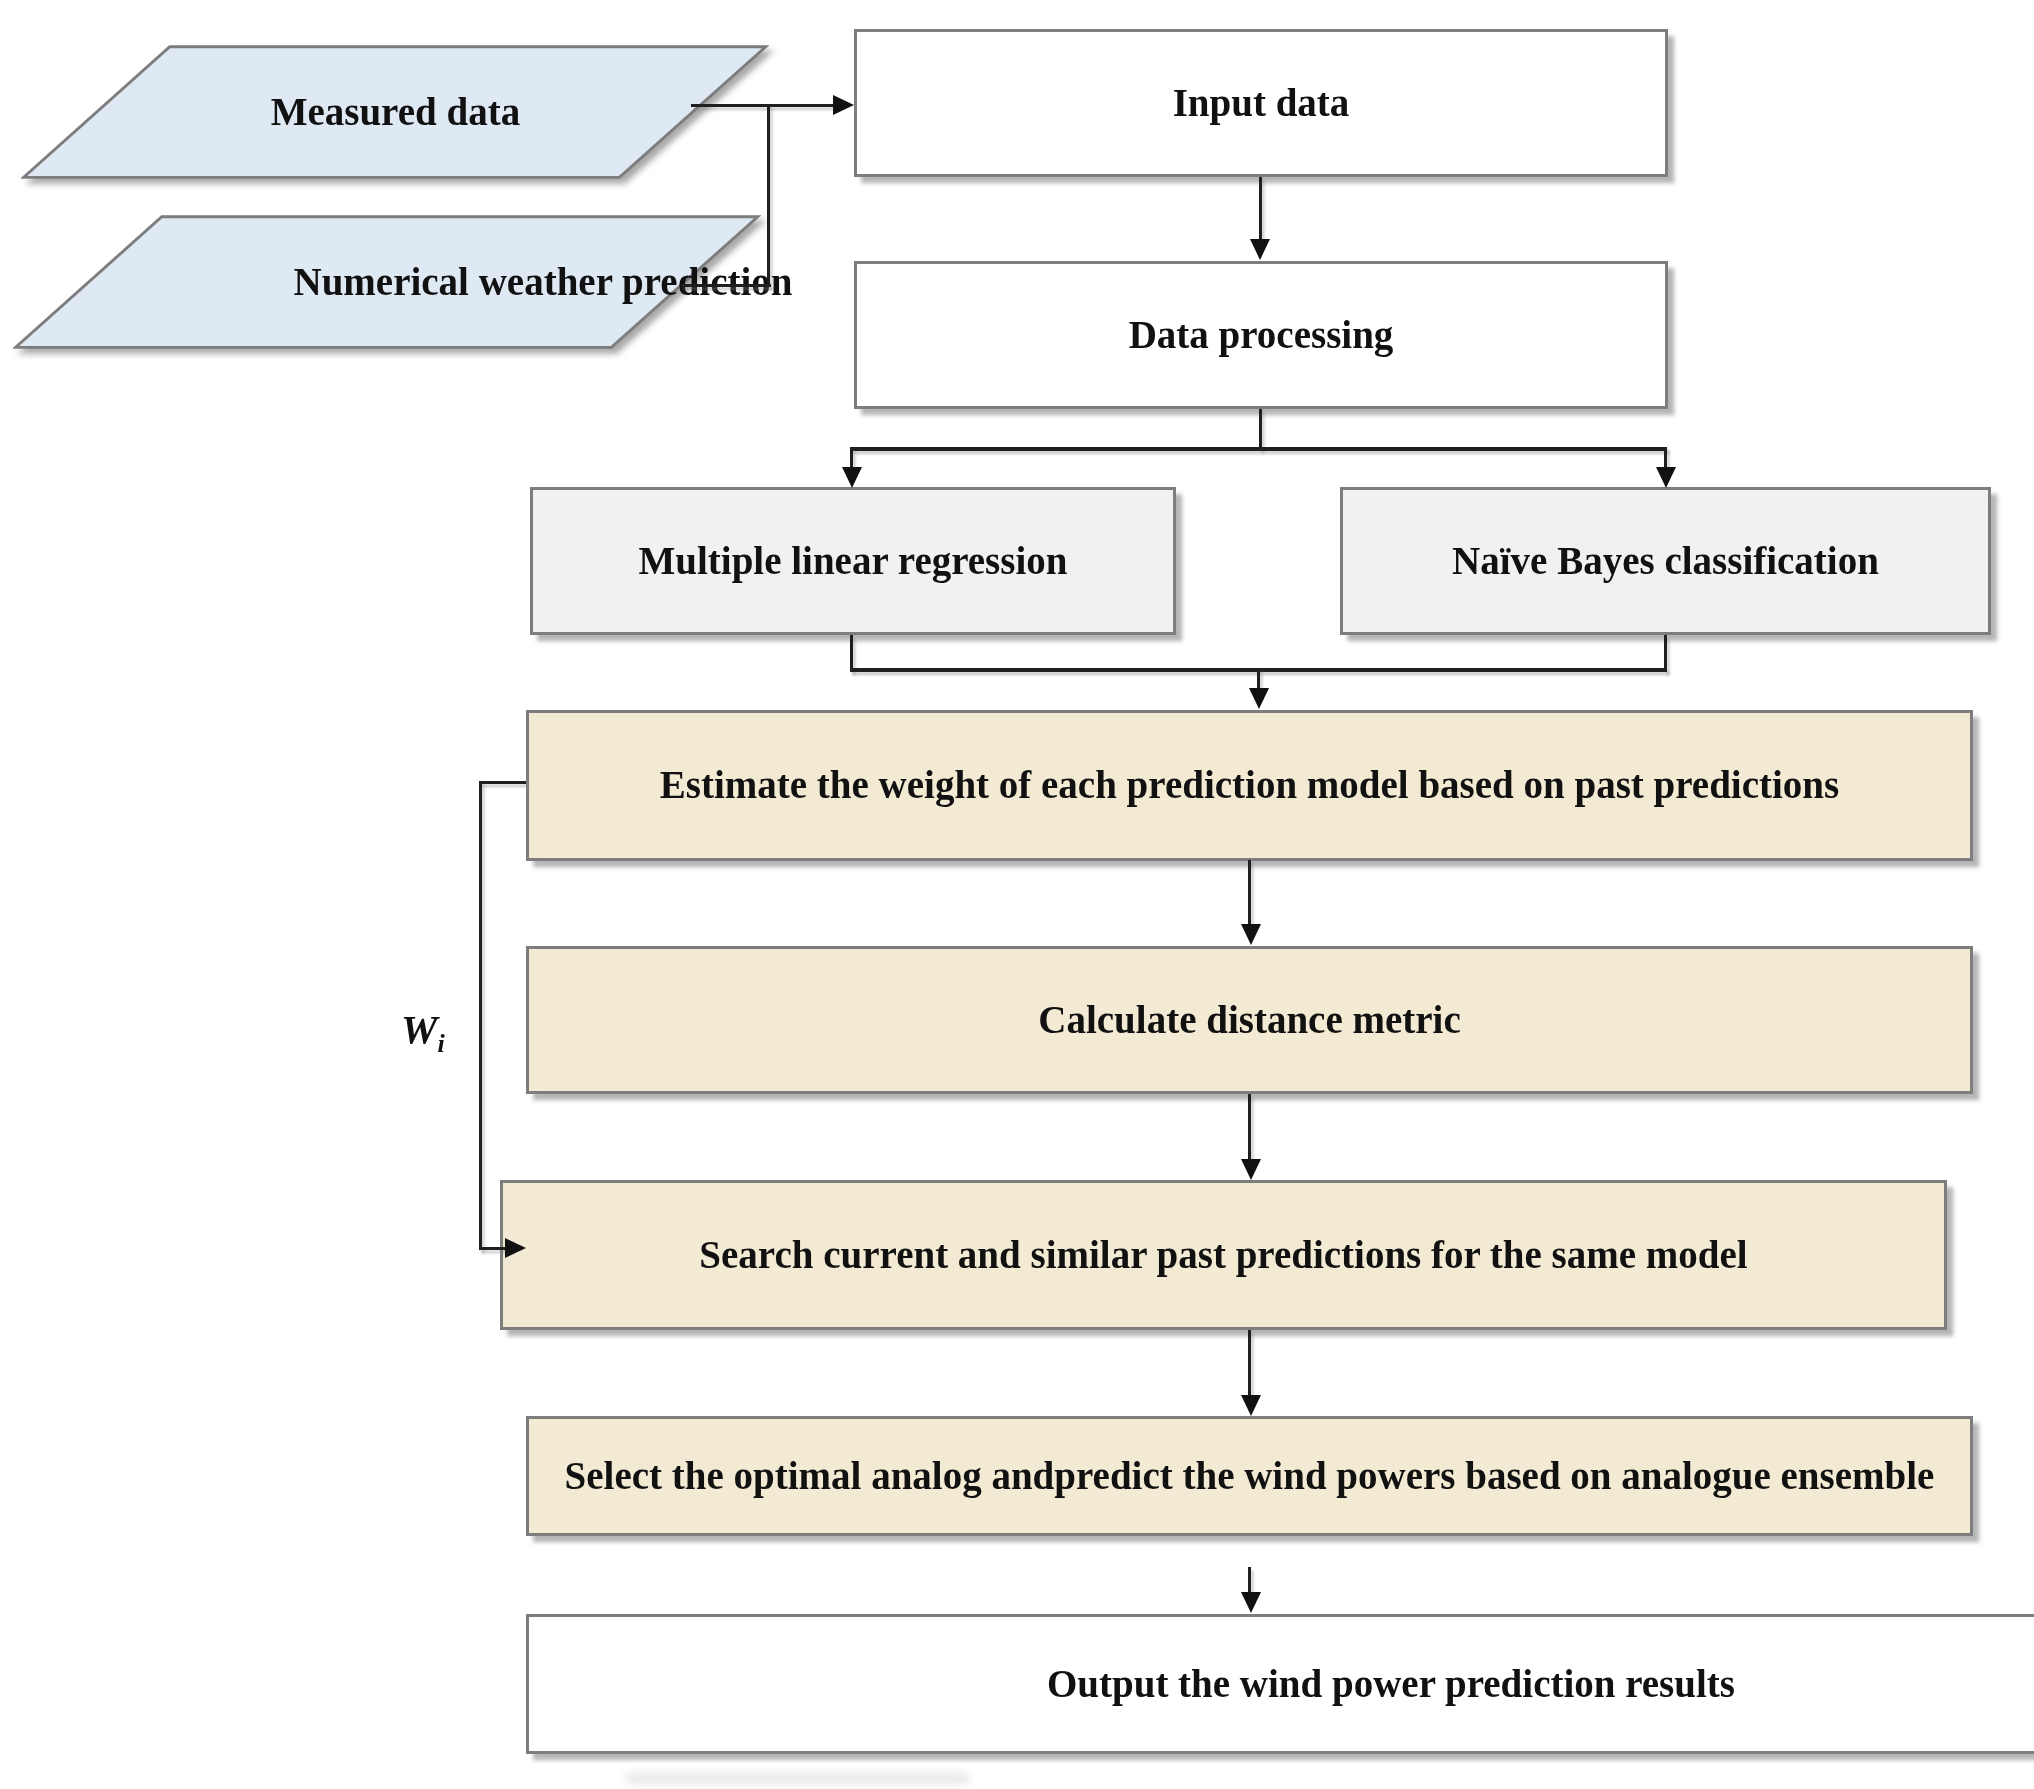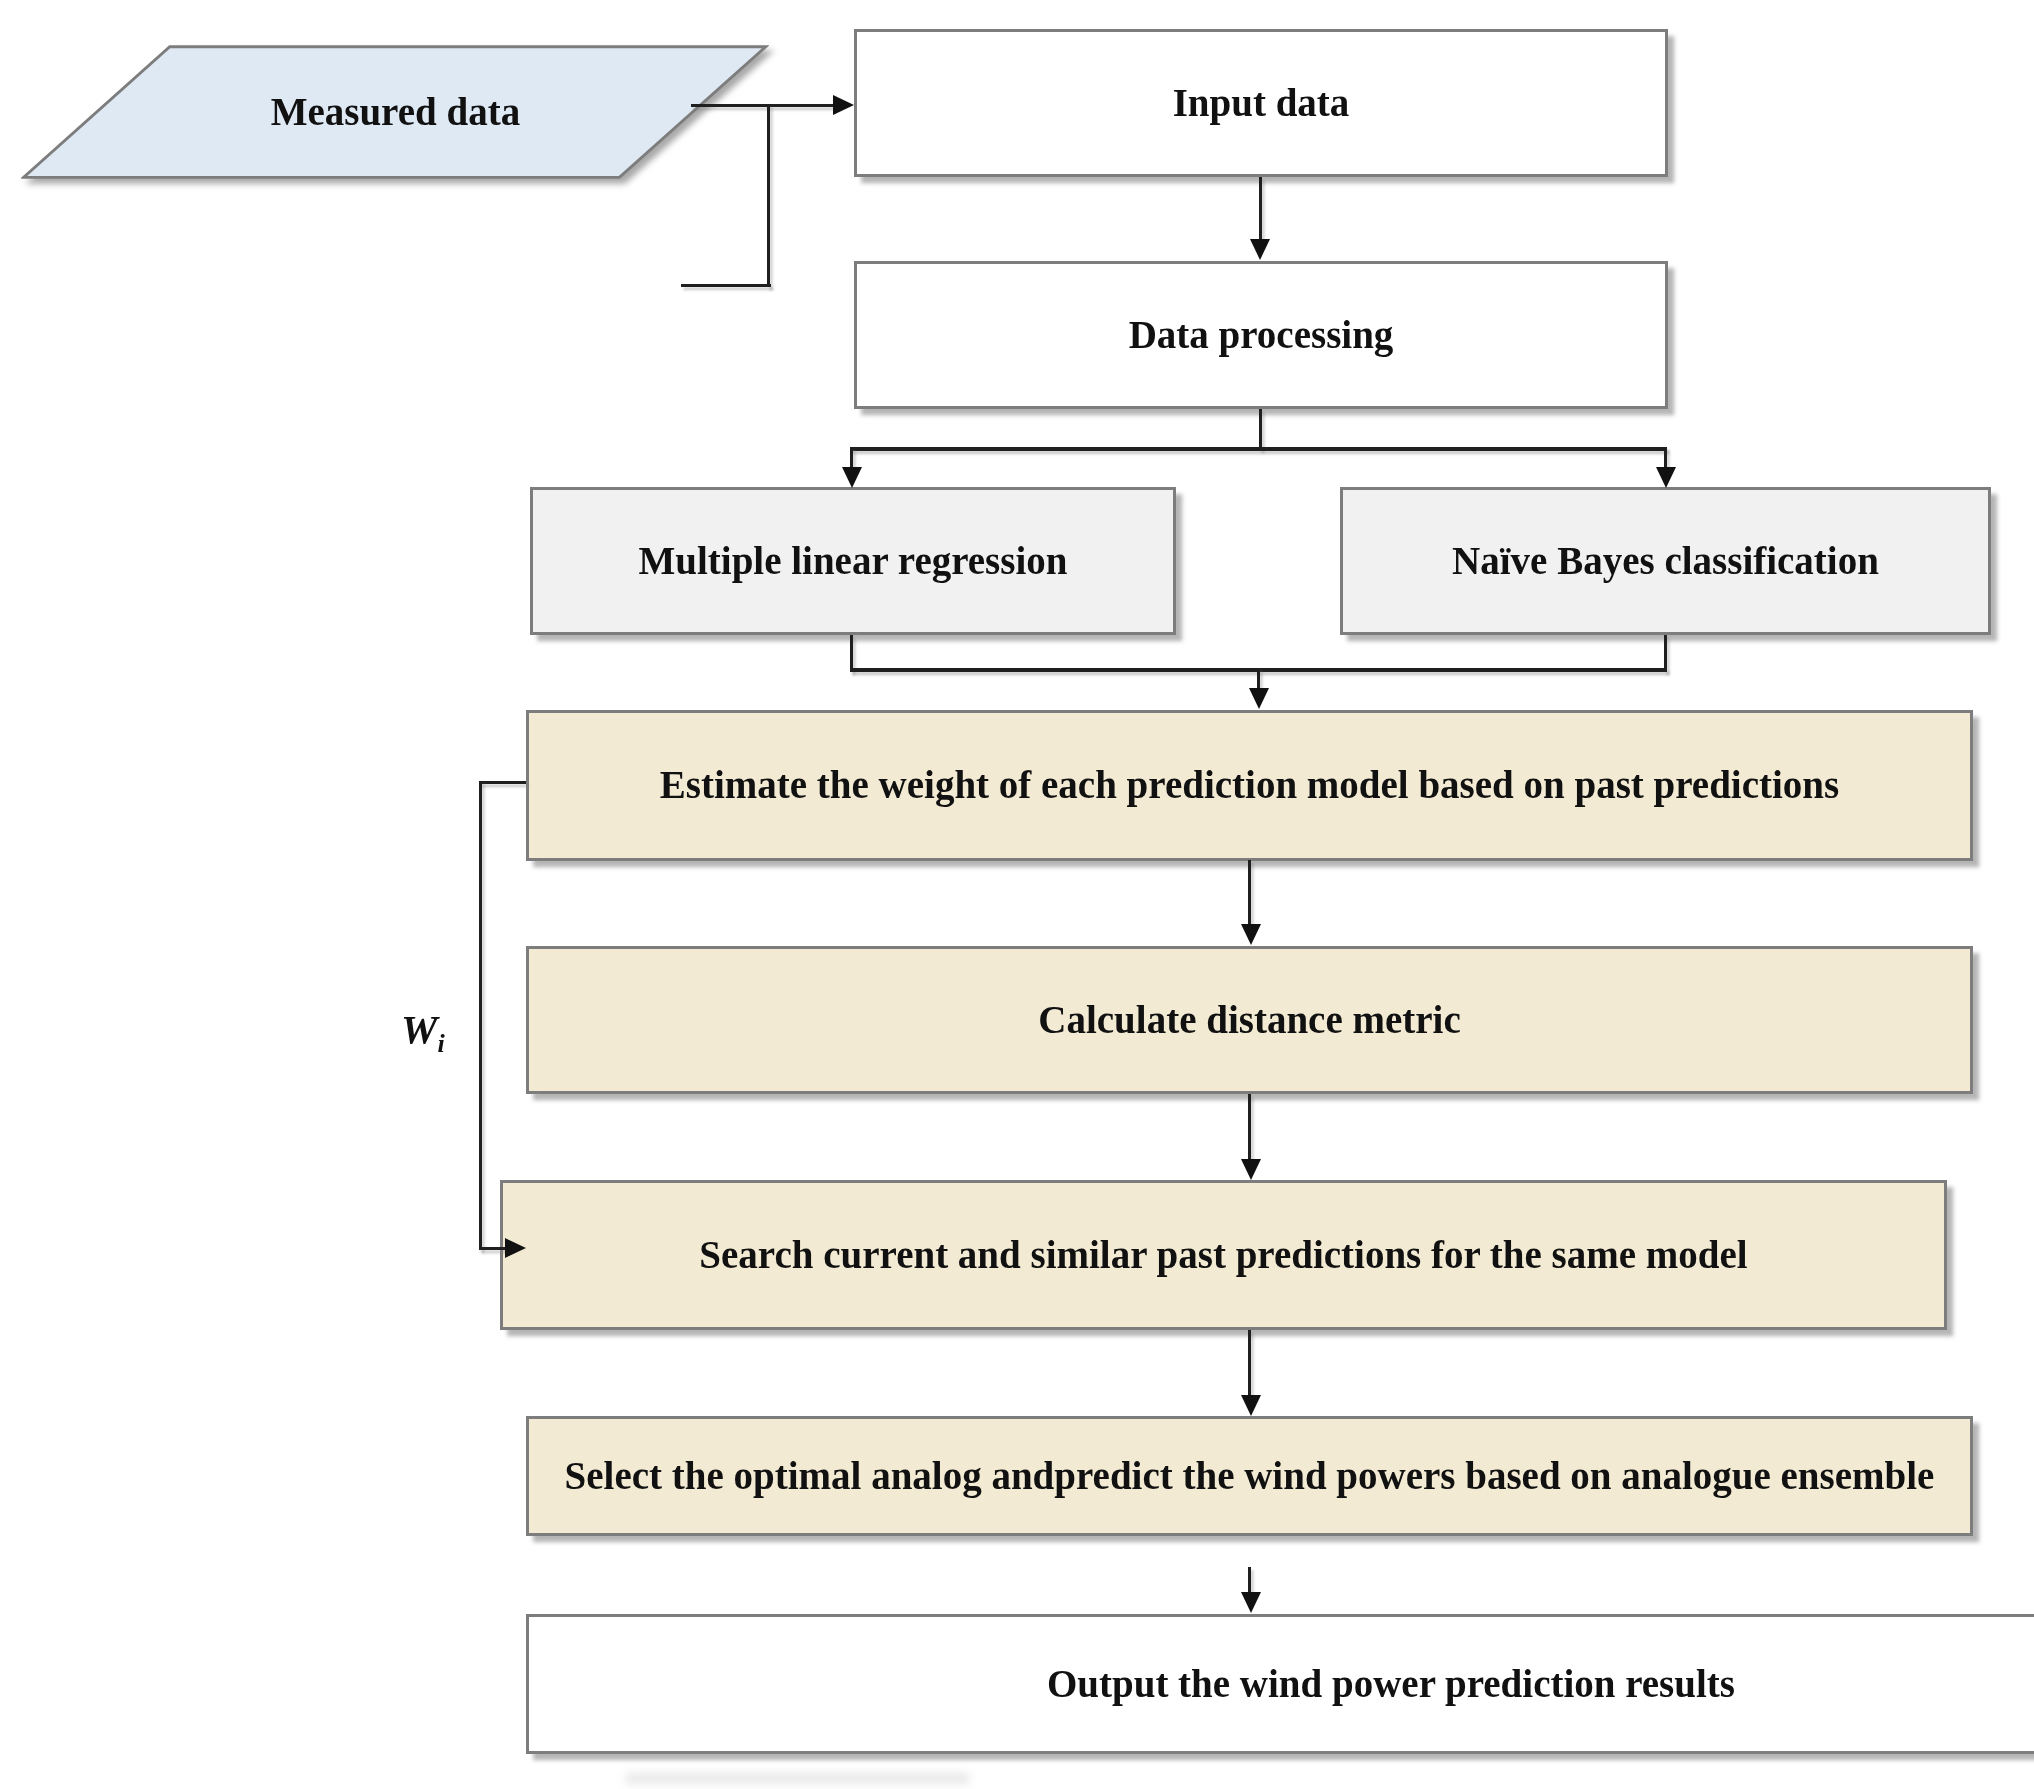--- a/index.html
+++ b/index.html
@@ -65,20 +65,26 @@
 
 <div class="canvas">
 
   <div class="para-wrap" style="left:21.4px;top:44px;width:748px;height:137px;">
     <svg width="748" height="137" viewBox="0 0 910 166">
       <polygon points="181,3 906,3 728,162 3,162" stroke-width="3.5" stroke="#7d7d7d" fill="#dfe9f4"></polygon>
     </svg>
     <div class="para-label">Measured data</div>
   </div>
 
+  <div class="para-wrap" style="left:13px;top:214px;width:748px;height:137px;">
+    <svg width="748" height="137" viewBox="0 0 910 166">
+      <polygon points="181,3 906,3 728,162 3,162" stroke-width="3.5" stroke="#7d7d7d" fill="#dfe9f4"></polygon>
+    </svg>
+    <div class="para-label" style="padding:0 156px;">Numerical weather prediction</div>
+  </div>
 
   <div class="node proc" style="left:854px;top:29px;width:814px;height:148px;">
     <span>Input data</span>
   </div>
 
   <div class="node proc" style="left:854px;top:261px;width:814px;height:148px;">
     <span>Data processing</span>
   </div>
 
   <div class="node model" style="left:530px;top:487px;width:646px;height:148px;">

